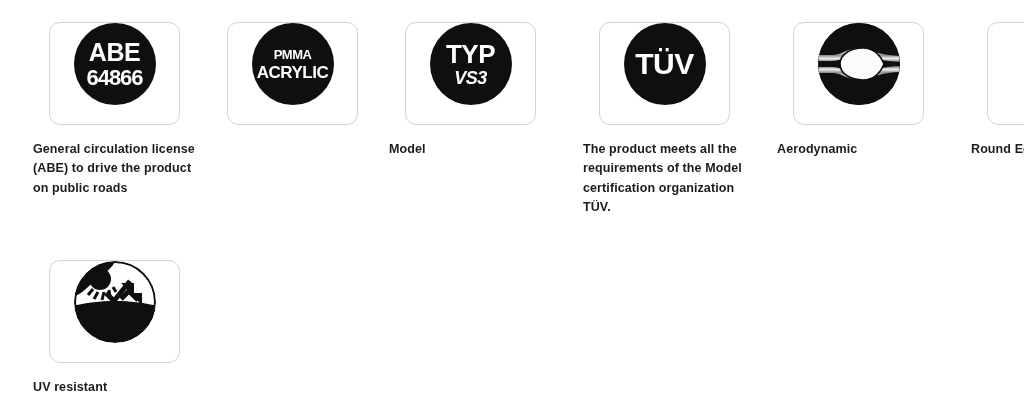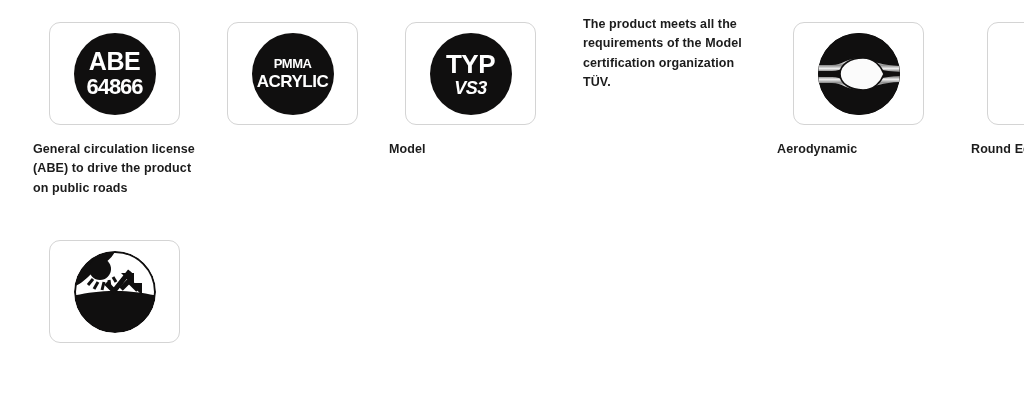--- a/index.html
+++ b/index.html
@@ -37,21 +37,20 @@
   .feature-item.first { margin-left: 33px; }
 
   .badge-card {
     width: 131px;
     height: 103px;
     box-sizing: border-box;
     border: 1px solid #d4d4d4;
     border-radius: 11px;
     background: #ffffff;
     display: flex;
-    align-items: center;
     justify-content: center;
     margin-top: 22px;
     overflow: hidden;
   }
 
   .badge-caption {
     margin-top: 15px;
     width: 163px;
     text-align: left;
     font-size: 12.5px;
@@ -153,20 +152,25 @@
       <div class="badge-card">
         <div class="disc disc-typ">
           <span class="disc-line-1">TYP</span>
           <span class="disc-line-2">VS3</span>
         </div>
       </div>
       <div class="badge-caption">Model</div>
     </div>
 
     <div class="feature-item">
+      <div class="badge-card">
+        <div class="disc disc-tuv">
+          <span class="disc-line-1">TÜV</span>
+        </div>
+      </div>
       <div class="badge-caption">The product meets all the requirements of the Model certification organization TÜV.</div>
     </div>
 
     <div class="feature-item">
       <div class="badge-card">
         <div class="aero-wrap">
           <svg width="82" height="82" viewBox="0 0 82 82">
             <defs>
               <clipPath id="aeroClip">
                   <circle cx="41" cy="41" r="41"></circle>
@@ -231,17 +235,18 @@
               <path d="M -2 45 C 12 42 24 40 41 40 C 58 40 70 42 84 45 L 84 86 L -2 86 Z" fill="#100f0f"></path>
 
               <path d="M 32 32 L 40 40 L 56 20" fill="none" stroke="#100f0f" stroke-width="5" stroke-linecap="butt"></path>
               <path d="M 47 22 L 60 22 L 60 35 Z" fill="#100f0f"></path>
               <path d="M 47 38 L 55 30 L 64 39" fill="none" stroke="#100f0f" stroke-width="5"></path>
               <path d="M 55 32 L 68 32 L 68 44 Z" fill="#100f0f"></path>
             </g>
           </svg>
         </div>
       </div>
+      <div class="badge-caption">UV resistant</div>
     </div>
 
   </div>
 
 </div>
 
 </body></html>

